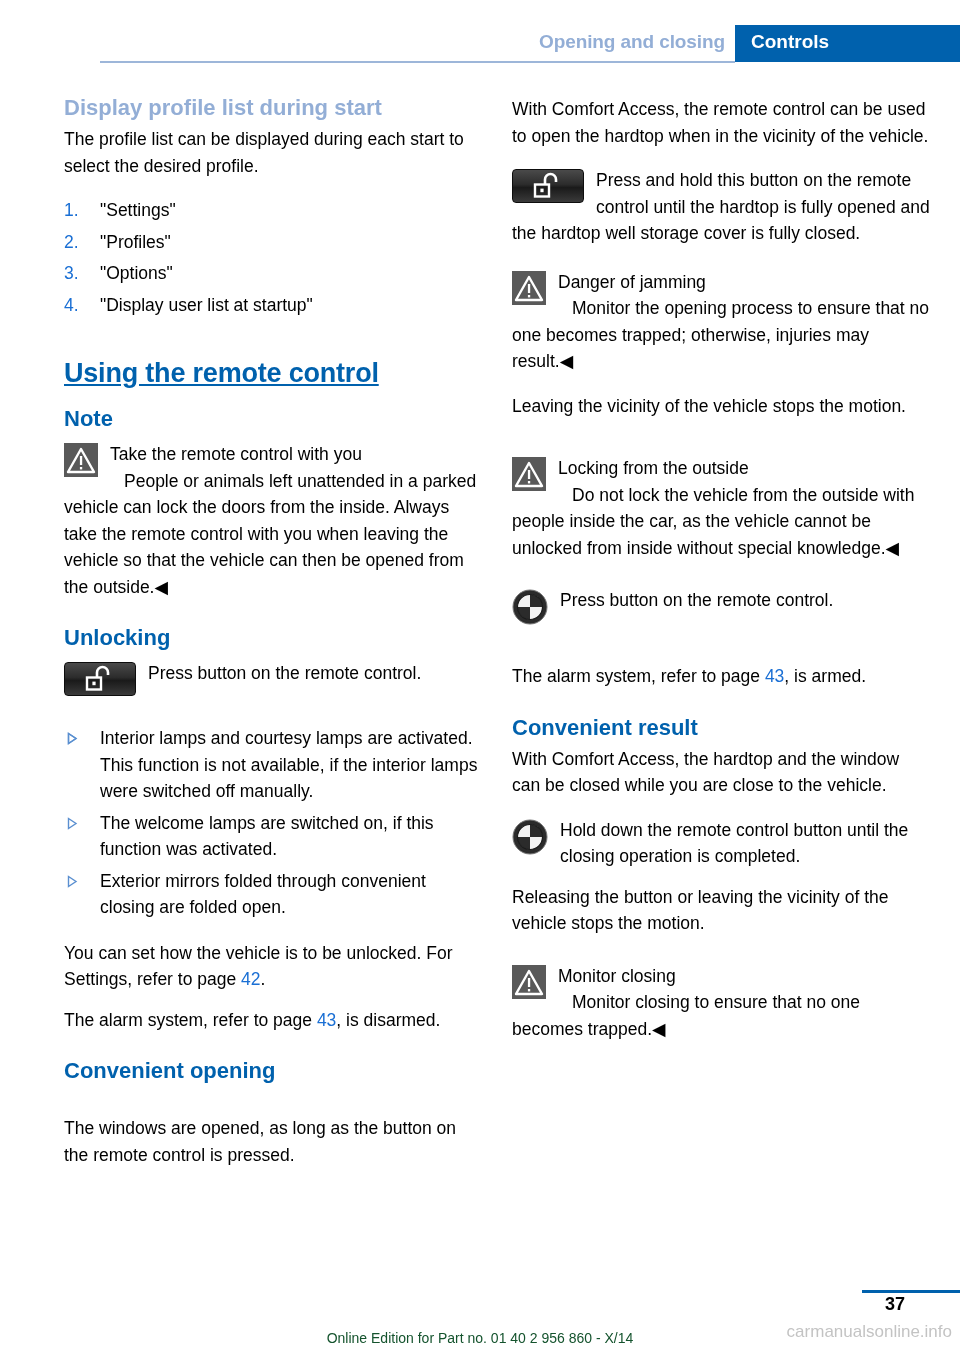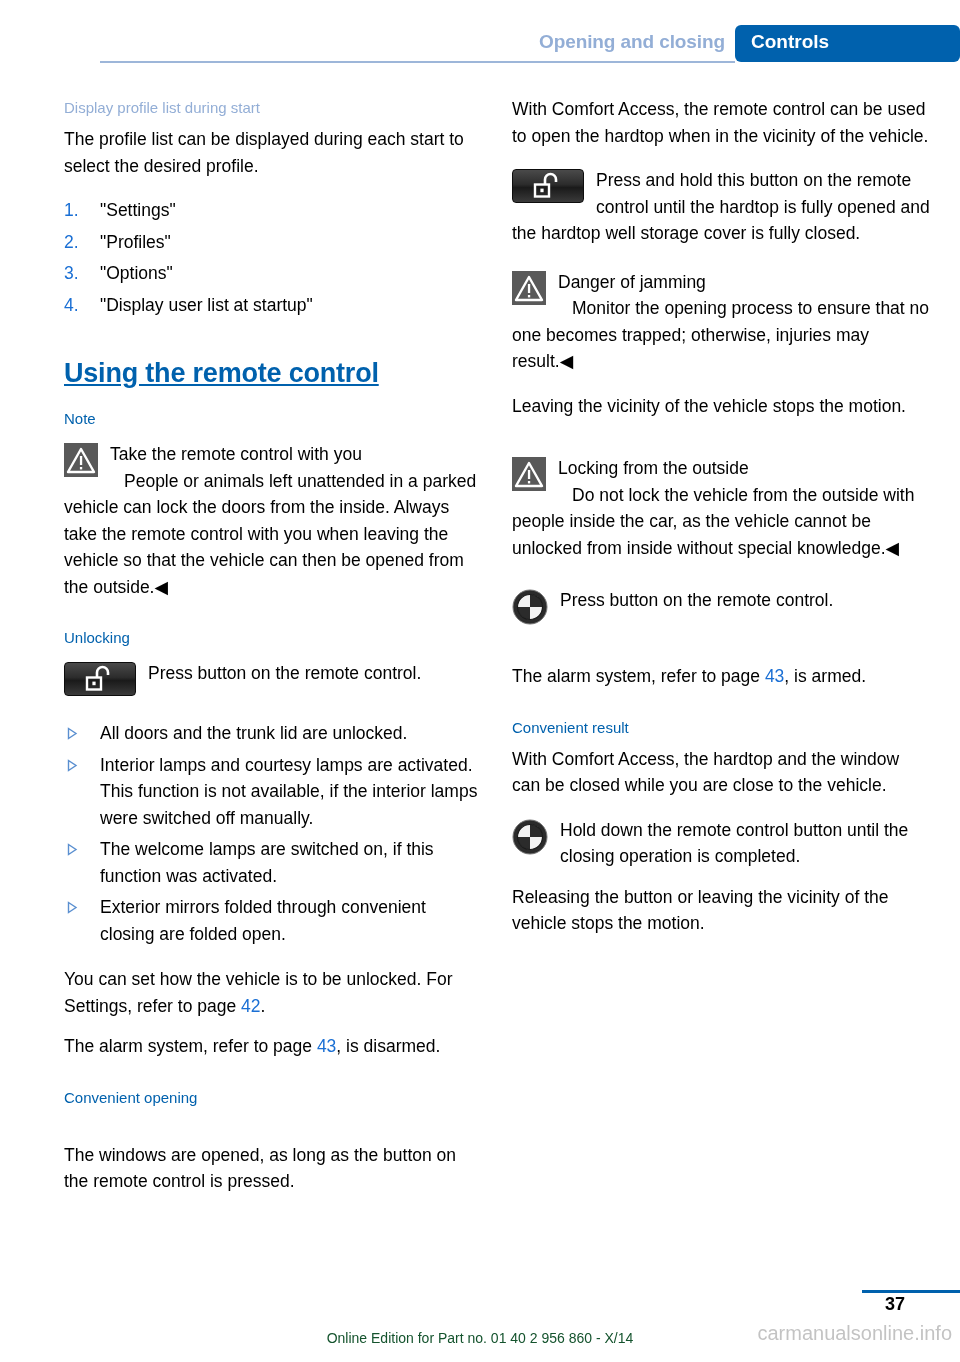--- a/index.html
+++ b/index.html
@@ -19,21 +19,20 @@
   .header {
     position: absolute;
     top: 0; left: 0;
     width: 960px; height: 62px;
   }
   .header-tab-blue {
     position: absolute;
     right: 0; top: 25px;
     width: 225px; height: 37px;
     background: #0061ad;
-    border-radius: 6px;
   }
   .header-chapter {
     position: absolute;
     right: 235px; top: 31px;
     font-size: 19px;
     font-weight: bold;
     color: #93aed6;
     letter-spacing: -0.1px;
     white-space: nowrap;
   }
@@ -66,22 +65,22 @@
     font-size: 27px;
     font-weight: bold;
     color: #0061ad;
     margin: 0 0 0 0;
     padding: 0;
     letter-spacing: -0.2px;
     line-height: 32px;
     text-decoration: underline;
   }
   h2.sub-head {
-    font-size: 15px;
-    font-weight: normal;
+    font-size: 22px;
+    font-weight: bold;
     color: #0061ad;
     margin: 0;
     padding: 0;
     line-height: 24px;
   }
   h2.sub-head.muted {
     color: #93aed6;
   }
   p.body {
     font-size: 17.5px;
@@ -194,21 +193,21 @@
     left: 0; top: 1330px;
     width: 960px;
     text-align: center;
     font-size: 14px;
     color: #14532d;
     font-family: "Liberation Sans", sans-serif;
   }
   .watermark {
     position: absolute;
     right: 8px; top: 1322px;
-    font-size: 20px;
+    font-size: 17px;
     color: #b9b9b9;
     opacity: 0.85;
     white-space: nowrap;
     letter-spacing: 0px;
     font-family: "Liberation Sans", sans-serif;
   }
   .endmark { letter-spacing: 0; }
 </style>
 </head>
 <body>
@@ -288,21 +287,20 @@
   </div>
 
   <div class="sp-22"></div>
   <ul class="trilist">
     <li>
       <span class="tri">
         <svg viewBox="0 0 11 13" width="11" height="13" aria-hidden="true">
             <path d="M1.5 1.5 L9 6.5 L1.5 11.5 Z" fill="none" stroke="#5a8fd0" stroke-width="1.4"></path>
           </svg>
       </span>
-      <span>All doors and the trunk lid are unlocked.</span>
     </li>
     <li>
       <span class="tri">
         <svg viewBox="0 0 11 13" width="11" height="13" aria-hidden="true">
             <path d="M1.5 1.5 L9 6.5 L1.5 11.5 Z" fill="none" stroke="#5a8fd0" stroke-width="1.4"></path>
           </svg>
       </span>
       <span>Interior lamps and courtesy lamps are activated. This function is not available, if the interior lamps were switched off manually.</span>
     </li>
     <li>
@@ -438,18 +436,32 @@
       </svg>
     </span>
     <p class="body">Hold down the remote control button until the closing operation is completed.</p>
   </div>
 
   <div class="sp-14"></div>
   <p class="body">Releasing the button or leaving the vicinity of the vehicle stops the motion.</p>
 
   <div class="sp-26"></div>
 
+  <div class="iconpara clearfix">
+    <span class="ic">
+      <svg class="icon-warn" viewBox="0 0 34 34" width="34" height="34" aria-hidden="true">
+        <rect x="0" y="0" width="34" height="34" fill="#595959"></rect>
+        <path d="M17 6 L30 29 L4 29 Z" fill="none" stroke="#ffffff" stroke-width="2.4" stroke-linejoin="round"></path>
+        <rect x="15.9" y="13" width="2.3" height="9" fill="#ffffff"></rect>
+        <rect x="15.9" y="24" width="2.3" height="2.4" fill="#ffffff"></rect>
+      </svg>
+    </span>
+    <p class="body">Monitor closing</p>
+    <p class="body">
+      <span style="display:inline-block;width:14px"></span><span>Monitor closing to ensure that no one becomes trapped.</span><span class="endmark">◀</span>
+    </p>
+  </div>
 </div>
 
 <div class="footer-rule"></div>
 <div class="footer-pageno">37</div>
 <div class="footer-edition">Online Edition for Part no. 01 40 2 956 860 - X/14</div>
 <div class="watermark">carmanualsonline.info</div>
 
 </body></html>

